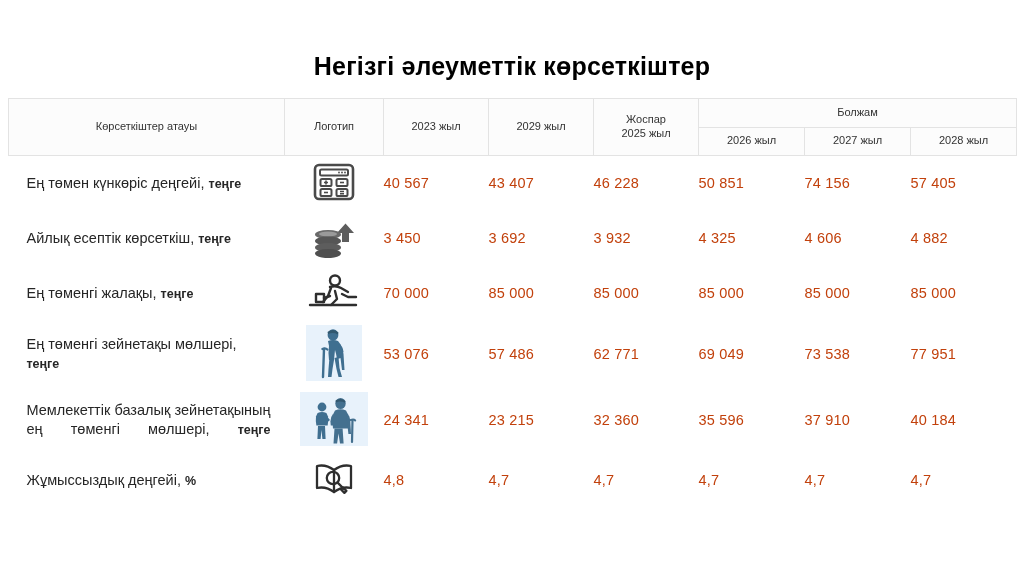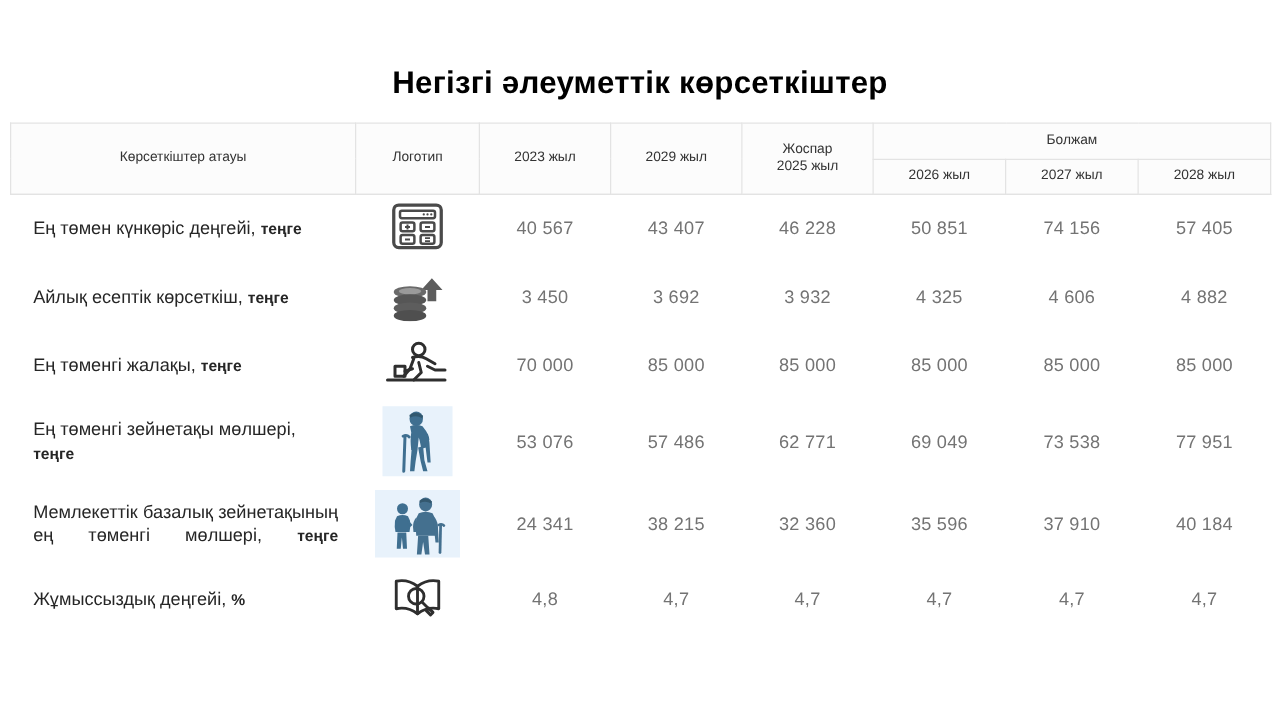--- a/index.html
+++ b/index.html
@@ -84,23 +84,22 @@
     line-height: 1.3;
     color: #262626;
   }
   td.label.justify {
     text-align: justify;
     text-align-last: justify;
   }
   td.label .unit { font-weight: bold; font-size: 12.5px; }
 
   td.num {
-    text-align: center;
     font-size: 14.5px;
-    color: #737373;
+    color: #c2410c;
     letter-spacing: 0.2px;
   }
 
   td.logo {
     text-align: center;
     vertical-align: middle;
   }
   td.logo .icon-box {
     display: inline-block;
     line-height: 0;
@@ -288,21 +287,21 @@
               <path d="M26.5 34.5 l-1 15 h3.6 l1.4 -10 1.5 10 h3.6 l-1 -15 z"></path>
               <path d="M38.5 19 q3.4 2.4 3.8 8 l0.7 13 h-2.6 l-1.4 -13 z"></path>
               <path d="M25 20 q-2.6 3 -2.6 7.5 l0.4 4 h2.2 l0.2 -10 z"></path>
             </g>
             <path d="M44.5 26 L44 48" stroke="#44708f" stroke-width="2.2" fill="none" stroke-linecap="round"></path>
             <path d="M42.8 26 q2.8 -1.4 4.4 0.5" stroke="#44708f" stroke-width="2" fill="none" stroke-linecap="round"></path>
           </svg>
         </span>
       </td>
       <td class="num">24 341</td>
-      <td class="num">38 215</td>
+      <td class="num">23 215</td>
       <td class="num">32 360</td>
       <td class="num">35 596</td>
       <td class="num">37 910</td>
       <td class="num">40 184</td>
     </tr>
 
     <tr>
       <td class="label">
         <span>Жұмыссыздық деңгейі,</span>
         <span class="unit">%</span>

